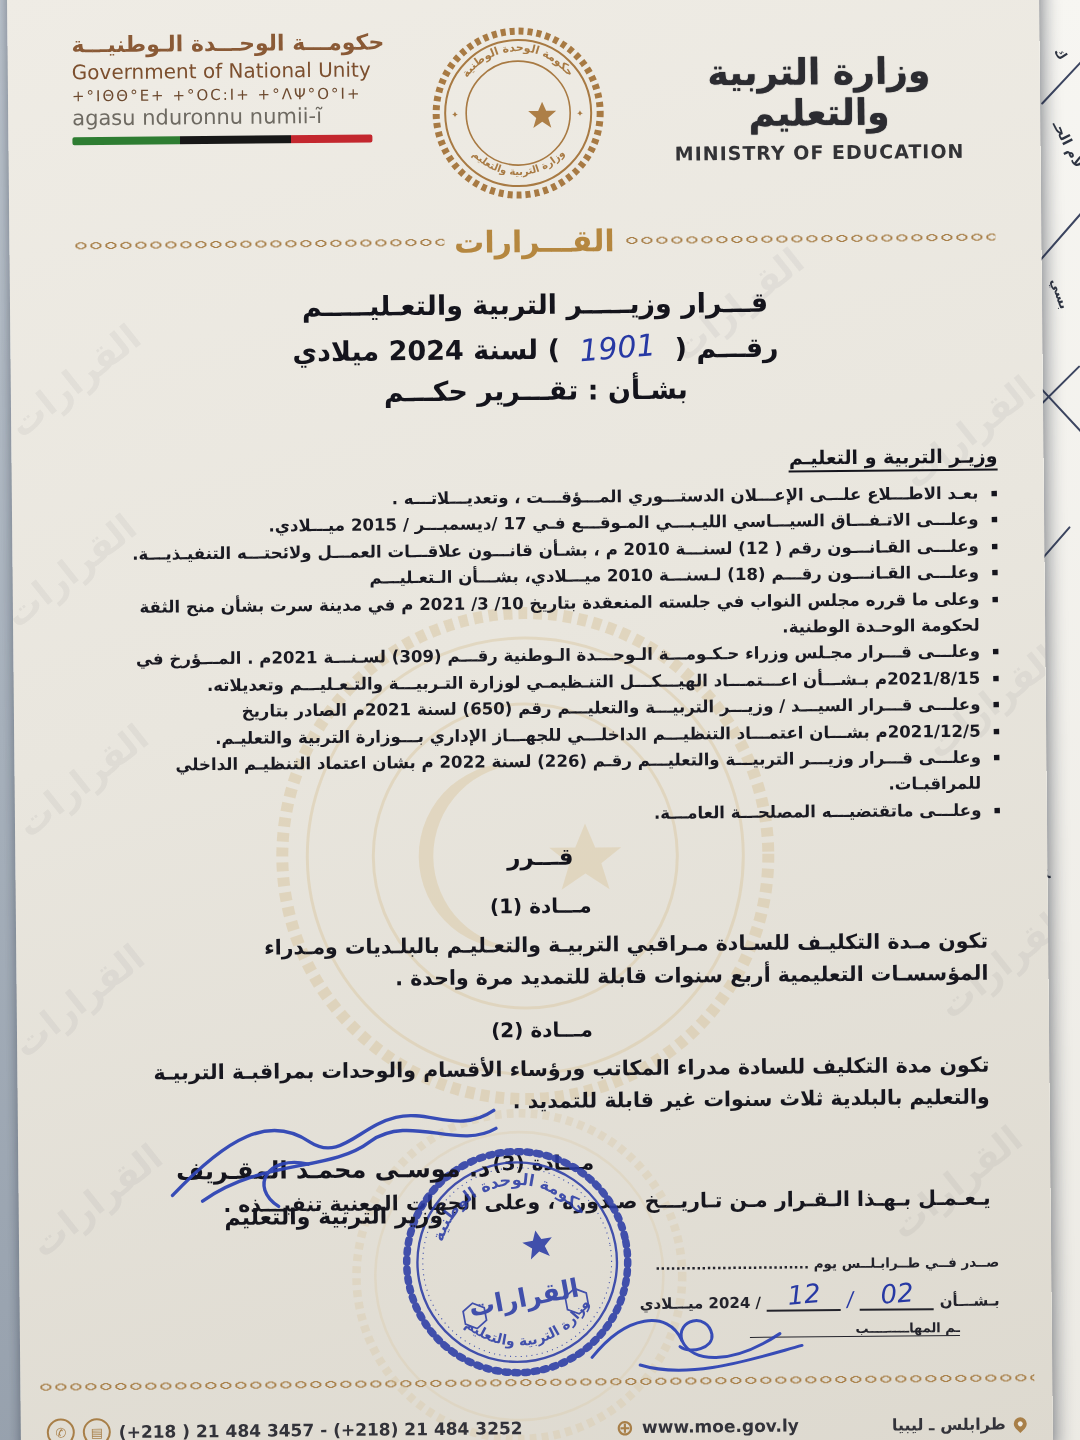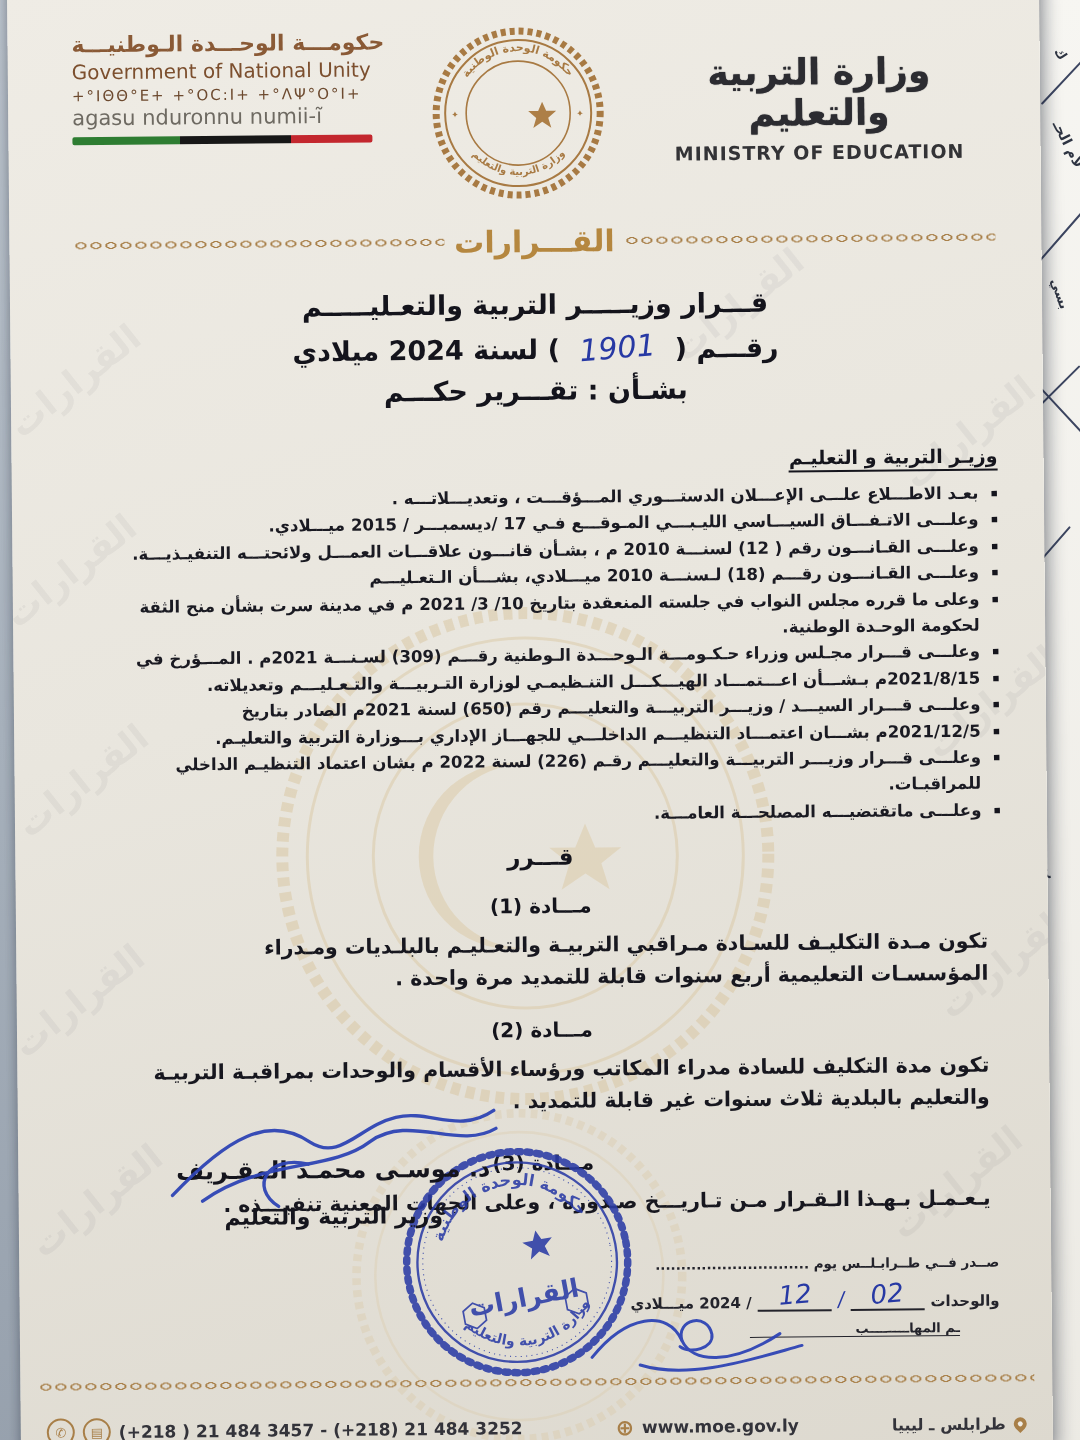--- a/index.html
+++ b/index.html
@@ -233,21 +233,21 @@
         <text x="110" y="152" text-anchor="middle" font-size="24" font-weight="bold" fill="#2b3ca6">القرارات</text>
         <text font-size="13" font-weight="bold" fill="#2b3ca6"><textPath href="#stBot" startOffset="50%" text-anchor="middle">وزارة التربية والتعليم</textPath></text>
         <path d="M52 146 l10 -6 10 6 0 12 -10 6 -10 -6 Z" stroke="#2b3ca6" stroke-width="1.6" fill="none"></path>
         <path d="M148 150 l10 -6 10 6 0 12 -10 6 -10 -6 Z" stroke="#2b3ca6" stroke-width="1.6" fill="none"></path>
       </g>
     </svg>
 
     <div class="issue">
       <div class="issue-l1">صــدر فــي طــرابـلــس يوم ..............................</div>
       <div class="issue-l2">
-        <span>والوحدات</span>
+        <span>بـشـــأن</span>
         <span class="slot"><span class="hw">02</span></span>
         <span class="issue-sep hw">/</span>
         <span class="slot"><span class="hw">12</span></span>
         <span>/ 2024 ميـــلادي</span>
       </div>
       <div class="issue-l3">ـم المهاـــــــــب</div>
       <svg class="issue-sig" width="230" height="90" viewBox="0 0 230 90">
         <g stroke="#2e44b5" stroke-width="3" fill="none" stroke-linecap="round" opacity=".95">
           <path d="M12 62 C 46 20 88 14 102 46 C 112 68 150 72 200 40"></path>
           <path d="M102 46 C 96 24 128 18 132 40 C 134 54 110 60 100 52"></path>

